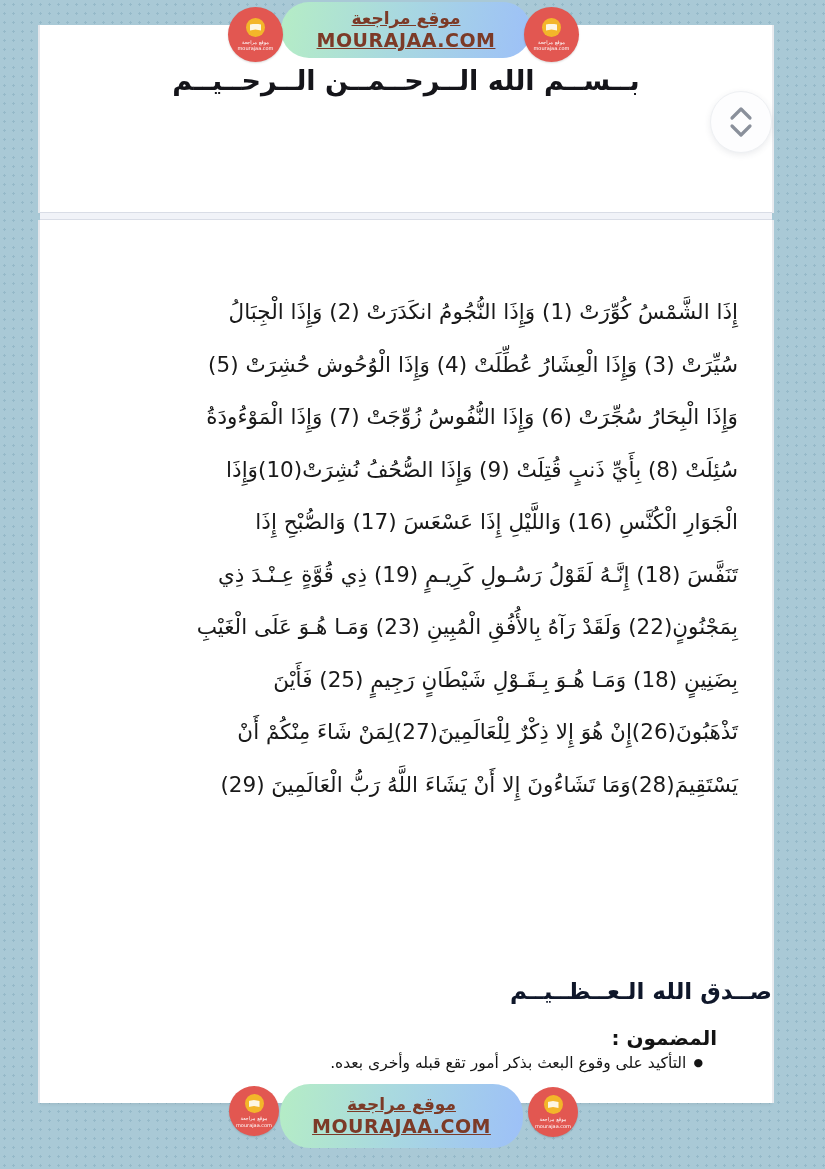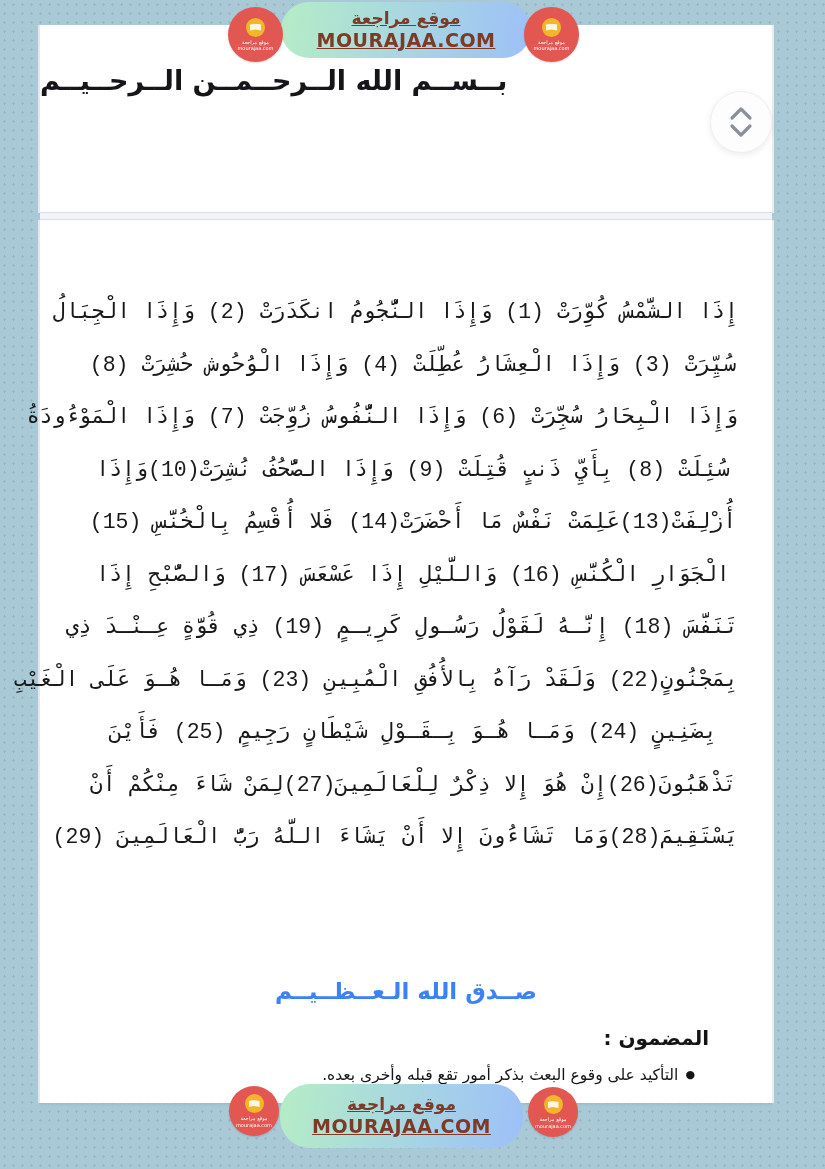--- a/index.html
+++ b/index.html
@@ -20,42 +20,41 @@
     box-shadow:-2px 0 0 #e3e6eb, 2px 0 0 #e9ebef, 0 2px 3px rgba(0,0,0,0.06);
   }
   .page-top  { top:25px;  height:188px; }
   .page-main { top:220px; height:883px; }
   .separator {
     position:absolute; left:40px; top:212px; width:732px; height:8px;
     background:#f1f3f8; border-top:1px solid #d9dde6; border-bottom:1px solid #d9dde6;
   }
   .basmala {
     position:absolute; top:40px; left:0; width:100%;
-    direction:rtl; text-align:left;
+    direction:rtl; text-align:center;
     font-size:27px; font-weight:bold; color:#15151a;
     letter-spacing:1px; white-space:nowrap;
   }
   .verses {
     position:absolute; top:66px; left:48px; right:34px;
-    direction:rtl; text-align:center; color:#191919;
+    direction:rtl; color:#191919;
     font-size:21.5px;
-    font-family:Liberation Mono, monospace;
   }
   .verse-line { height:52.5px; line-height:52.5px; white-space:nowrap; }
   .closing {
     position:absolute; top:758px; left:0; width:100%;
-    direction:rtl; text-align:center;
-    font-size:23px; font-weight:bold; color:#3b82f6; letter-spacing:1px;
+    direction:rtl; text-align:right;
+    font-size:23px; font-weight:bold; color:#0f172a; letter-spacing:1px;
   }
   .content {
-    position:absolute; top:806px; left:30px; right:63px;
+    position:absolute; top:806px; left:30px; right:55px;
     direction:rtl; text-align:right; color:#141414;
   }
   .content-heading { font-size:20px; font-weight:bold; }
-  .content-bullet  { font-size:15.5px; margin-top:16px; padding-right:14px; }
+  .content-bullet  { font-size:15.5px; margin-top:4px; padding-right:14px; }
   .bullet-dot { font-size:11px; vertical-align:2px; margin-left:7px; }
 
   
   .banner {
     position:absolute;
     border-radius:30px;
     background:linear-gradient(100deg, #b5edc5 0%, #a9d9df 45%, #9dc0f8 100%);
     display:flex; flex-direction:column; align-items:center; justify-content:center;
     z-index:30;
   }
@@ -113,28 +112,27 @@
 
 <div class="page page-top">
   <div class="basmala">بــســم الله الــرحــمــن الــرحــيــم</div>
 </div>
 
 <div class="separator"></div>
 
 <div class="page page-main">
   <div class="verses">
     <div class="verse-line">إِذَا الشَّمْسُ كُوِّرَتْ (1) وَإِذَا النُّجُومُ انكَدَرَتْ (2) وَإِذَا الْجِبَالُ</div>
-    <div class="verse-line">سُيِّرَتْ (3) وَإِذَا الْعِشَارُ عُطِّلَتْ (4) وَإِذَا الْوُحُوش حُشِرَتْ (8)</div>
+    <div class="verse-line">سُيِّرَتْ (3) وَإِذَا الْعِشَارُ عُطِّلَتْ (4) وَإِذَا الْوُحُوش حُشِرَتْ (5)</div>
     <div class="verse-line">وَإِذَا الْبِحَارُ سُجِّرَتْ (6) وَإِذَا النُّفُوسُ زُوِّجَتْ (7)  وَإِذَا الْمَوْءُودَةُ</div>
     <div class="verse-line">سُئِلَتْ  (8) بِأَيِّ ذَنبٍ قُتِلَتْ (9) وَإِذَا الصُّحُفُ نُشِرَتْ(10)وَإِذَا</div>
-    <div class="verse-line">أُزْلِفَتْ(13)عَلِمَتْ نَفْسٌ مَا أَحْضَرَتْ(14) فَلا أُقْسِمُ بِالْخُنَّسِ (15)</div>
     <div class="verse-line">الْجَوَارِ الْكُنَّسِ (16) وَاللَّيْلِ إِذَا عَسْعَسَ  (17)  وَالصُّبْحِ إِذَا</div>
     <div class="verse-line">تَنَفَّسَ  (18)  إِنَّـهُ لَقَوْلُ رَسُـولِ كَرِيـمٍ (19) ذِي قُوَّةٍ عِـنْـدَ ذِي</div>
     <div class="verse-line">بِمَجْنُونٍ(22) وَلَقَدْ رَآهُ بِالأُفُقِ الْمُبِينِ (23) وَمَـا هُـوَ عَلَى الْغَيْبِ</div>
-    <div class="verse-line">بِضَنِينٍ (24) وَمَـا هُـوَ بِـقَـوْلِ شَيْطَانٍ رَجِيمٍ (25) فَأَيْنَ</div>
+    <div class="verse-line">بِضَنِينٍ (18) وَمَـا هُـوَ بِـقَـوْلِ شَيْطَانٍ رَجِيمٍ (25) فَأَيْنَ</div>
     <div class="verse-line">تَذْهَبُونَ(26)إِنْ هُوَ إِلا ذِكْرٌ لِلْعَالَمِينَ(27)لِمَنْ شَاءَ مِنْكُمْ أَنْ</div>
     <div class="verse-line">يَسْتَقِيمَ(28)وَمَا تَشَاءُونَ إِلا أَنْ يَشَاءَ اللَّهُ رَبُّ الْعَالَمِينَ (29)</div>
   </div>
 
   <div class="closing">صــدق الله الـعــظــيــم</div>
 
   <div class="content">
     <div class="content-heading">المضمون :</div>
     <div class="content-bullet">
       <span class="bullet-dot">●</span><span>التأكيد على وقوع البعث بذكر أمور تقع قبله وأخرى بعده.</span>

